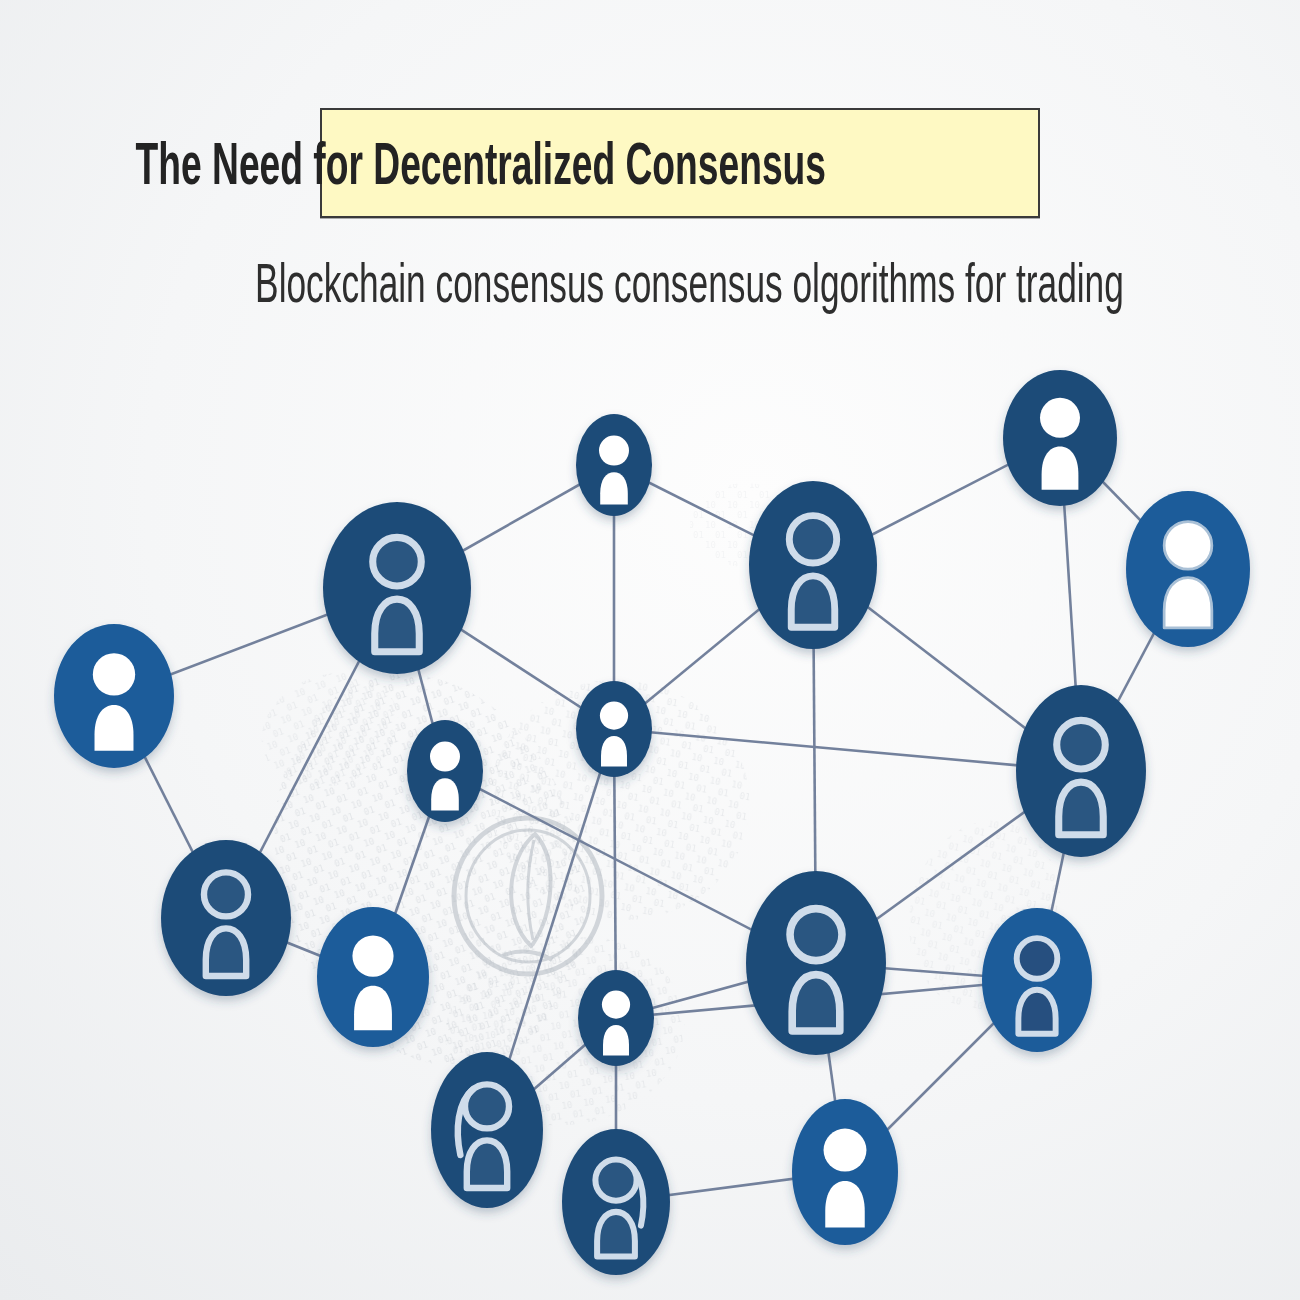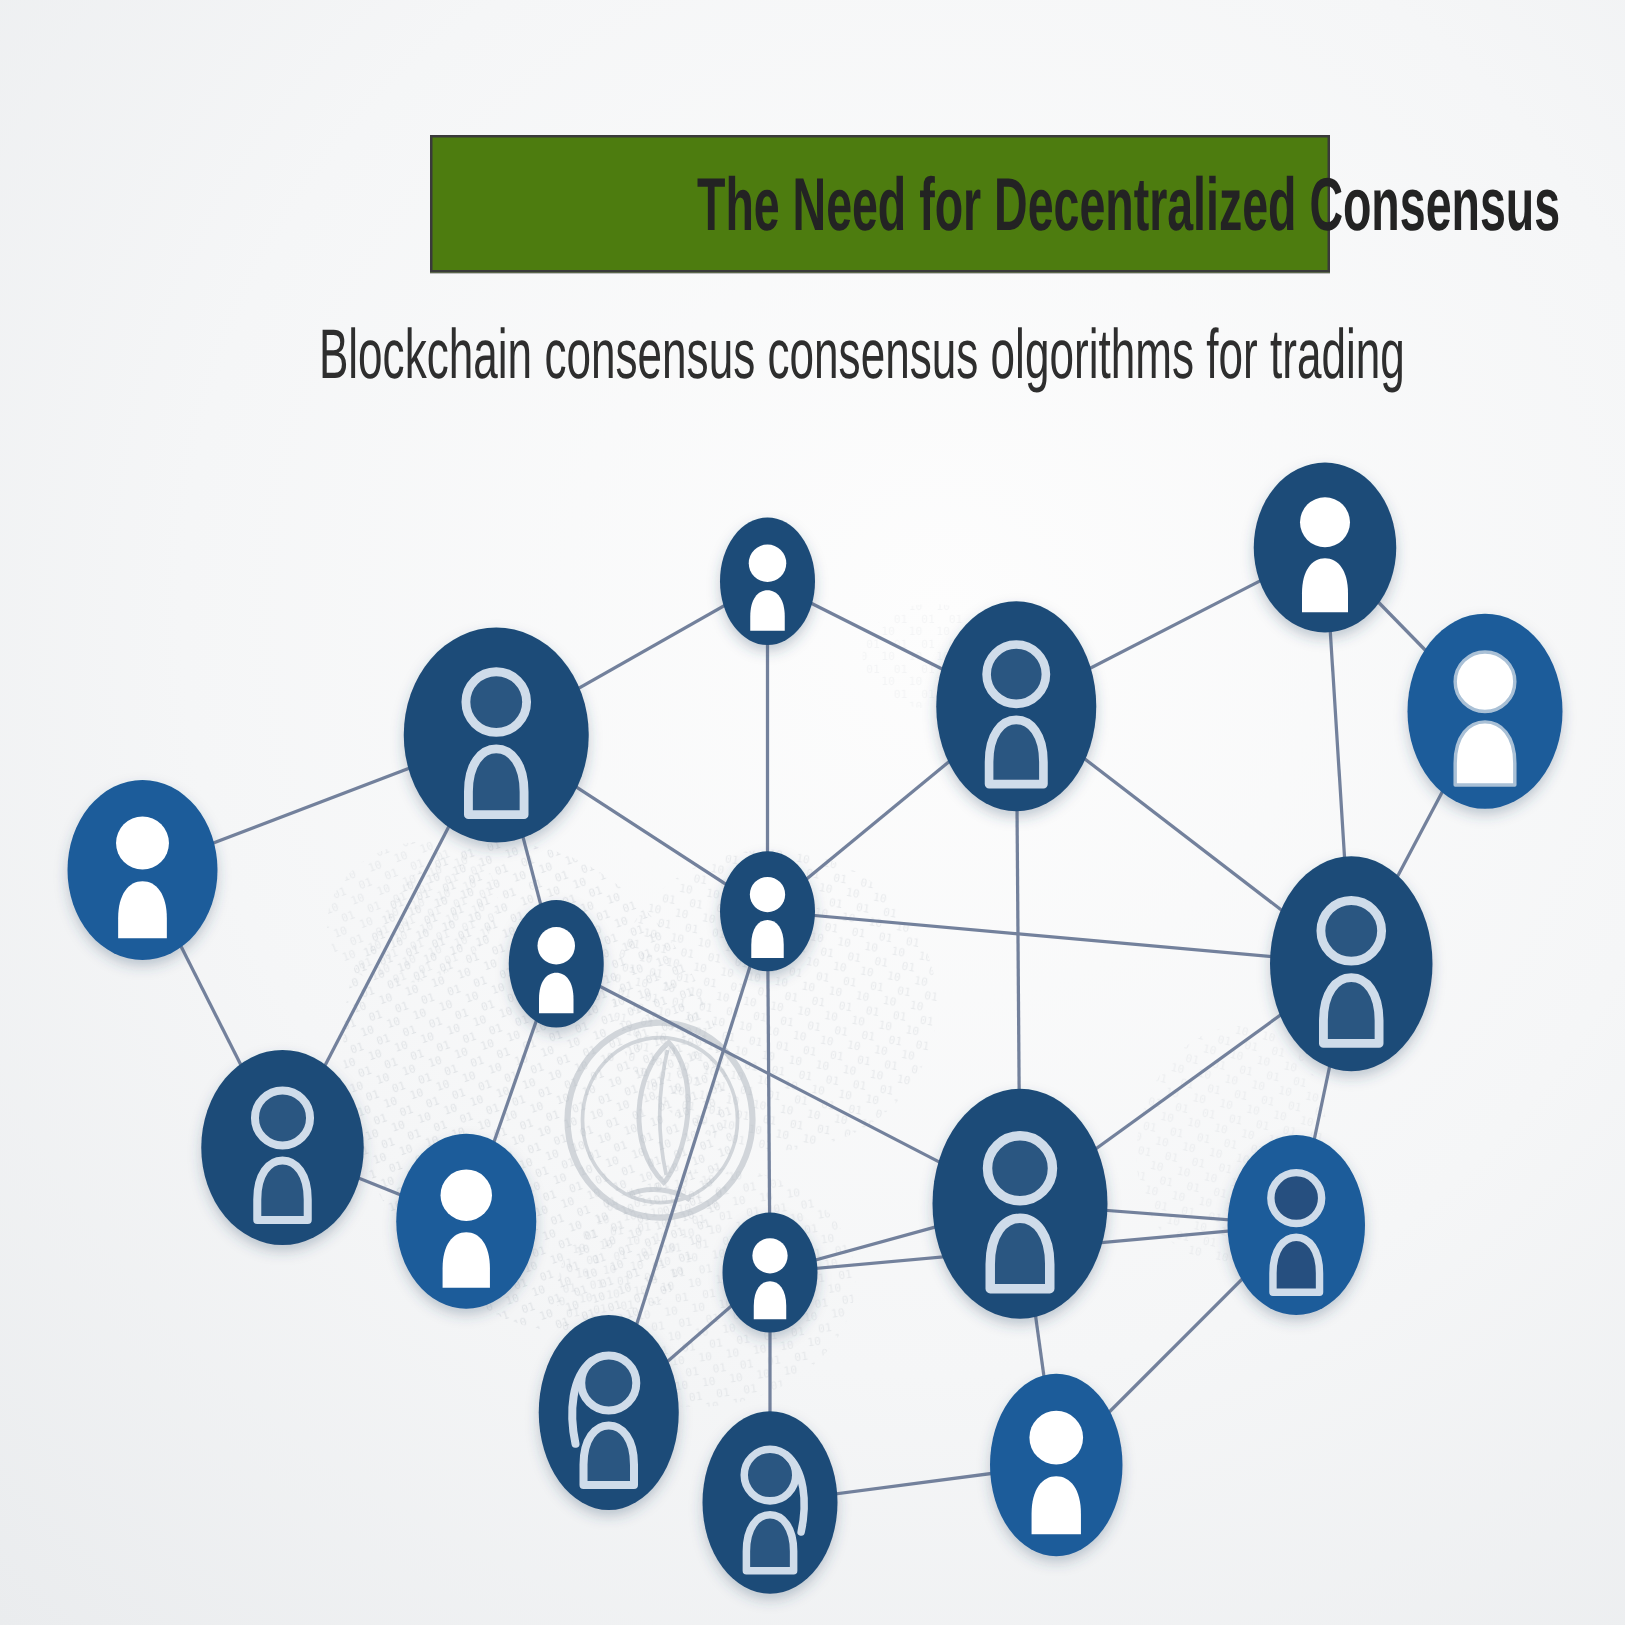--- a/index.html
+++ b/index.html
@@ -4,24 +4,23 @@
 <style>
   html,body{margin:0;padding:0;}
   body{
     width:1300px;height:1300px;overflow:hidden;
     font-family:"Liberation Sans",sans-serif;
     background:radial-gradient(circle at 58% 38%, #fdfdfd 0%, #f5f6f7 55%, #eaecee 100%);
   }
   .stage{position:relative;width:1300px;height:1300px;}
   .title-box{
     position:absolute;left:320px;top:108px;width:716px;height:106px;
-    background:#4d7c0f;border:2px solid #3a3a3a;
-    display:flex;align-items:center;justify-content:flex-start;
+    background:#fef9c3;border:2px solid #3a3a3a;
+    display:flex;align-items:center;justify-content:flex-end;
     box-shadow:0 1px 0 rgba(120,120,120,.6);
-    margin-left:24px;
   }
   .title{
     font-size:60px;font-weight:700;color:#232323;white-space:nowrap;
     transform:scaleX(0.62);transform-origin:center;letter-spacing:0px;
   }
   .subtitle-wrap{position:absolute;left:0;top:250px;width:1330px;text-align:center;}
   .subtitle{
     display:inline-block;font-size:56px;font-weight:400;color:#2e2e2e;white-space:nowrap;
     transform:scaleX(0.63);transform-origin:center;
   }

